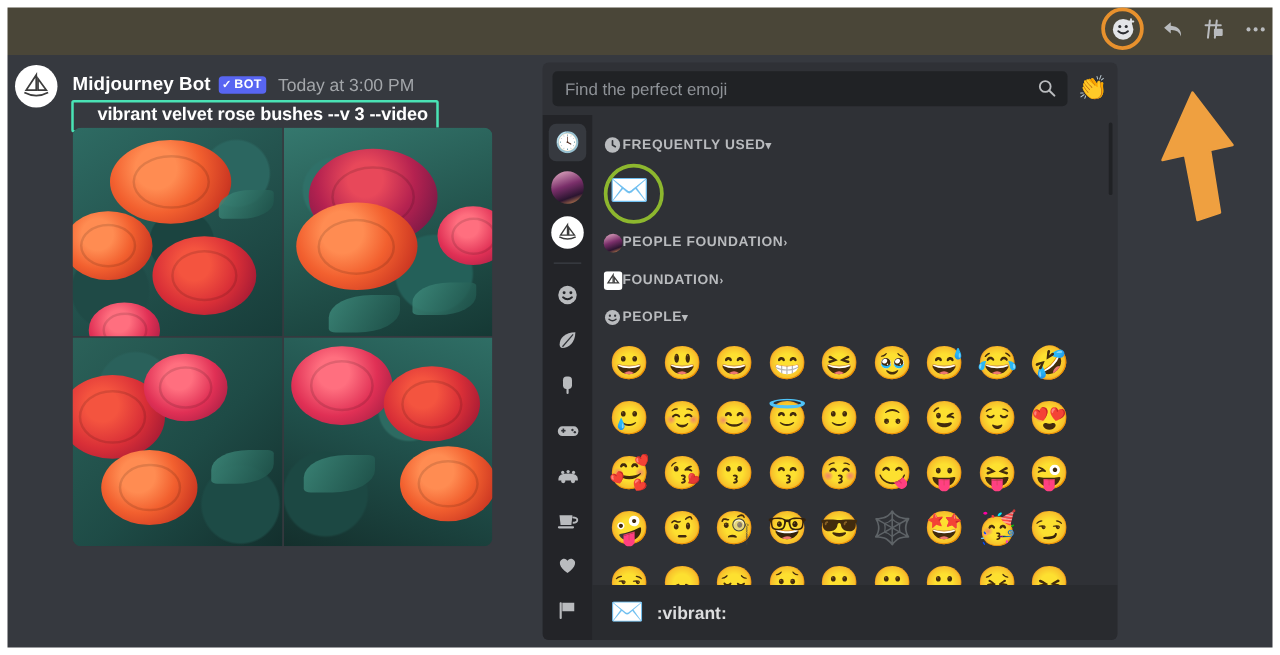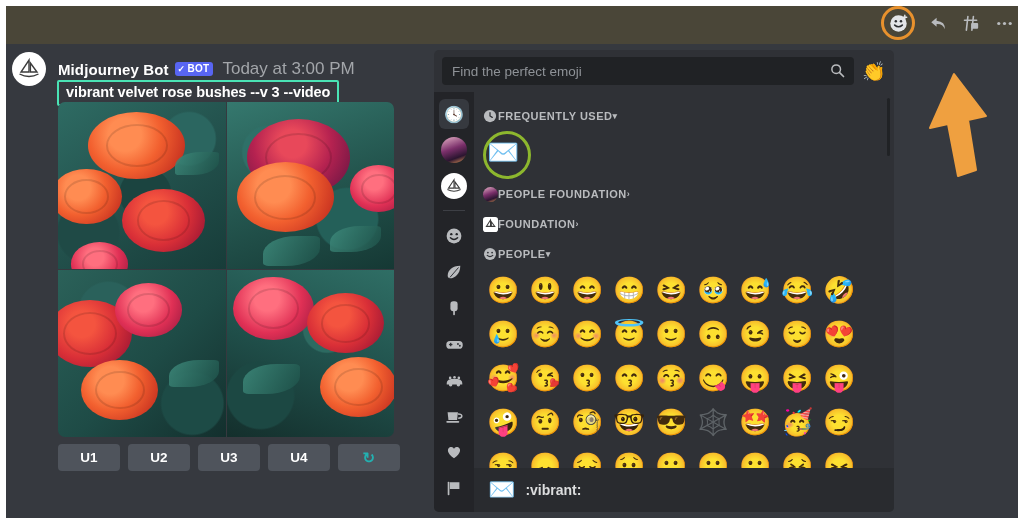--- a/index.html
+++ b/index.html
@@ -51,32 +51,33 @@
     position: absolute; left: 52px; top: 15px;
     display: flex; align-items: center; gap: 6px;
   }
   .msg-author { color: #ffffff; font-size: 15px; font-weight: 700; letter-spacing: .1px; }
   .bot-badge {
     background: #5865f2; color: #fff; font-size: 10px; font-weight: 700;
     border-radius: 3px; padding: 2px 4px 2px 3px; display: flex; align-items: center; gap: 2px;
     letter-spacing: .3px; line-height: 1;
   }
   .bot-check { font-size: 9px; }
-  .msg-time { color: #a3a6aa; font-size: 17px; margin-left: 3px; }
+  .msg-time { color: #a3a6aa; font-size: 14px; margin-left: 3px; }
 
   
   .prompt-box {
     position: absolute; left: 51px; top: 36px;
     border: 2.5px solid #4ae3b5;
     padding: 1px 7px 3px 7px;
     border-radius: 2px;
   }
   .prompt-text {
     color: #ffffff; font-size: 14.5px; font-weight: 700; white-space: nowrap;
     letter-spacing: -.1px;
+    margin-left: 12px;
   }
 
   
   .img-grid {
     position: absolute; left: 52px; top: 58px;
     width: 336px; height: 335px;
     border-radius: 7px; overflow: hidden;
     display: grid; grid-template-columns: 1fr 1fr; grid-template-rows: 1fr 1fr;
     gap: 1px; background: #36393f;
   }
@@ -296,27 +297,20 @@
       </div>
       <div class="cell">
         <div class="bg foliage-d"></div>
         <div class="rose r-pink" style="left:4%;top:4%;width:48%;height:38%;"></div>
         <div class="rose r-red" style="left:48%;top:14%;width:46%;height:36%;"></div>
         <div class="rose r-orange" style="left:56%;top:52%;width:46%;height:36%;"></div>
         <div class="leaf" style="left:10%;top:56%;width:34%;height:18%;"></div>
       </div>
     </div>
 
-    <div class="btn-row" style="left:52px; top:400px;">
-      <div class="mj-btn">U1</div>
-      <div class="mj-btn">U2</div>
-      <div class="mj-btn">U3</div>
-      <div class="mj-btn">U4</div>
-      <div class="mj-btn icon-btn">↻</div>
-    </div>
 
 
   </div>
 
   <div class="picker">
 
     <div class="picker-header">
       <div class="search-wrap">
         <input class="search-input" type="text" placeholder="Find the perfect emoji" style="">
         <span class="search-icon">

